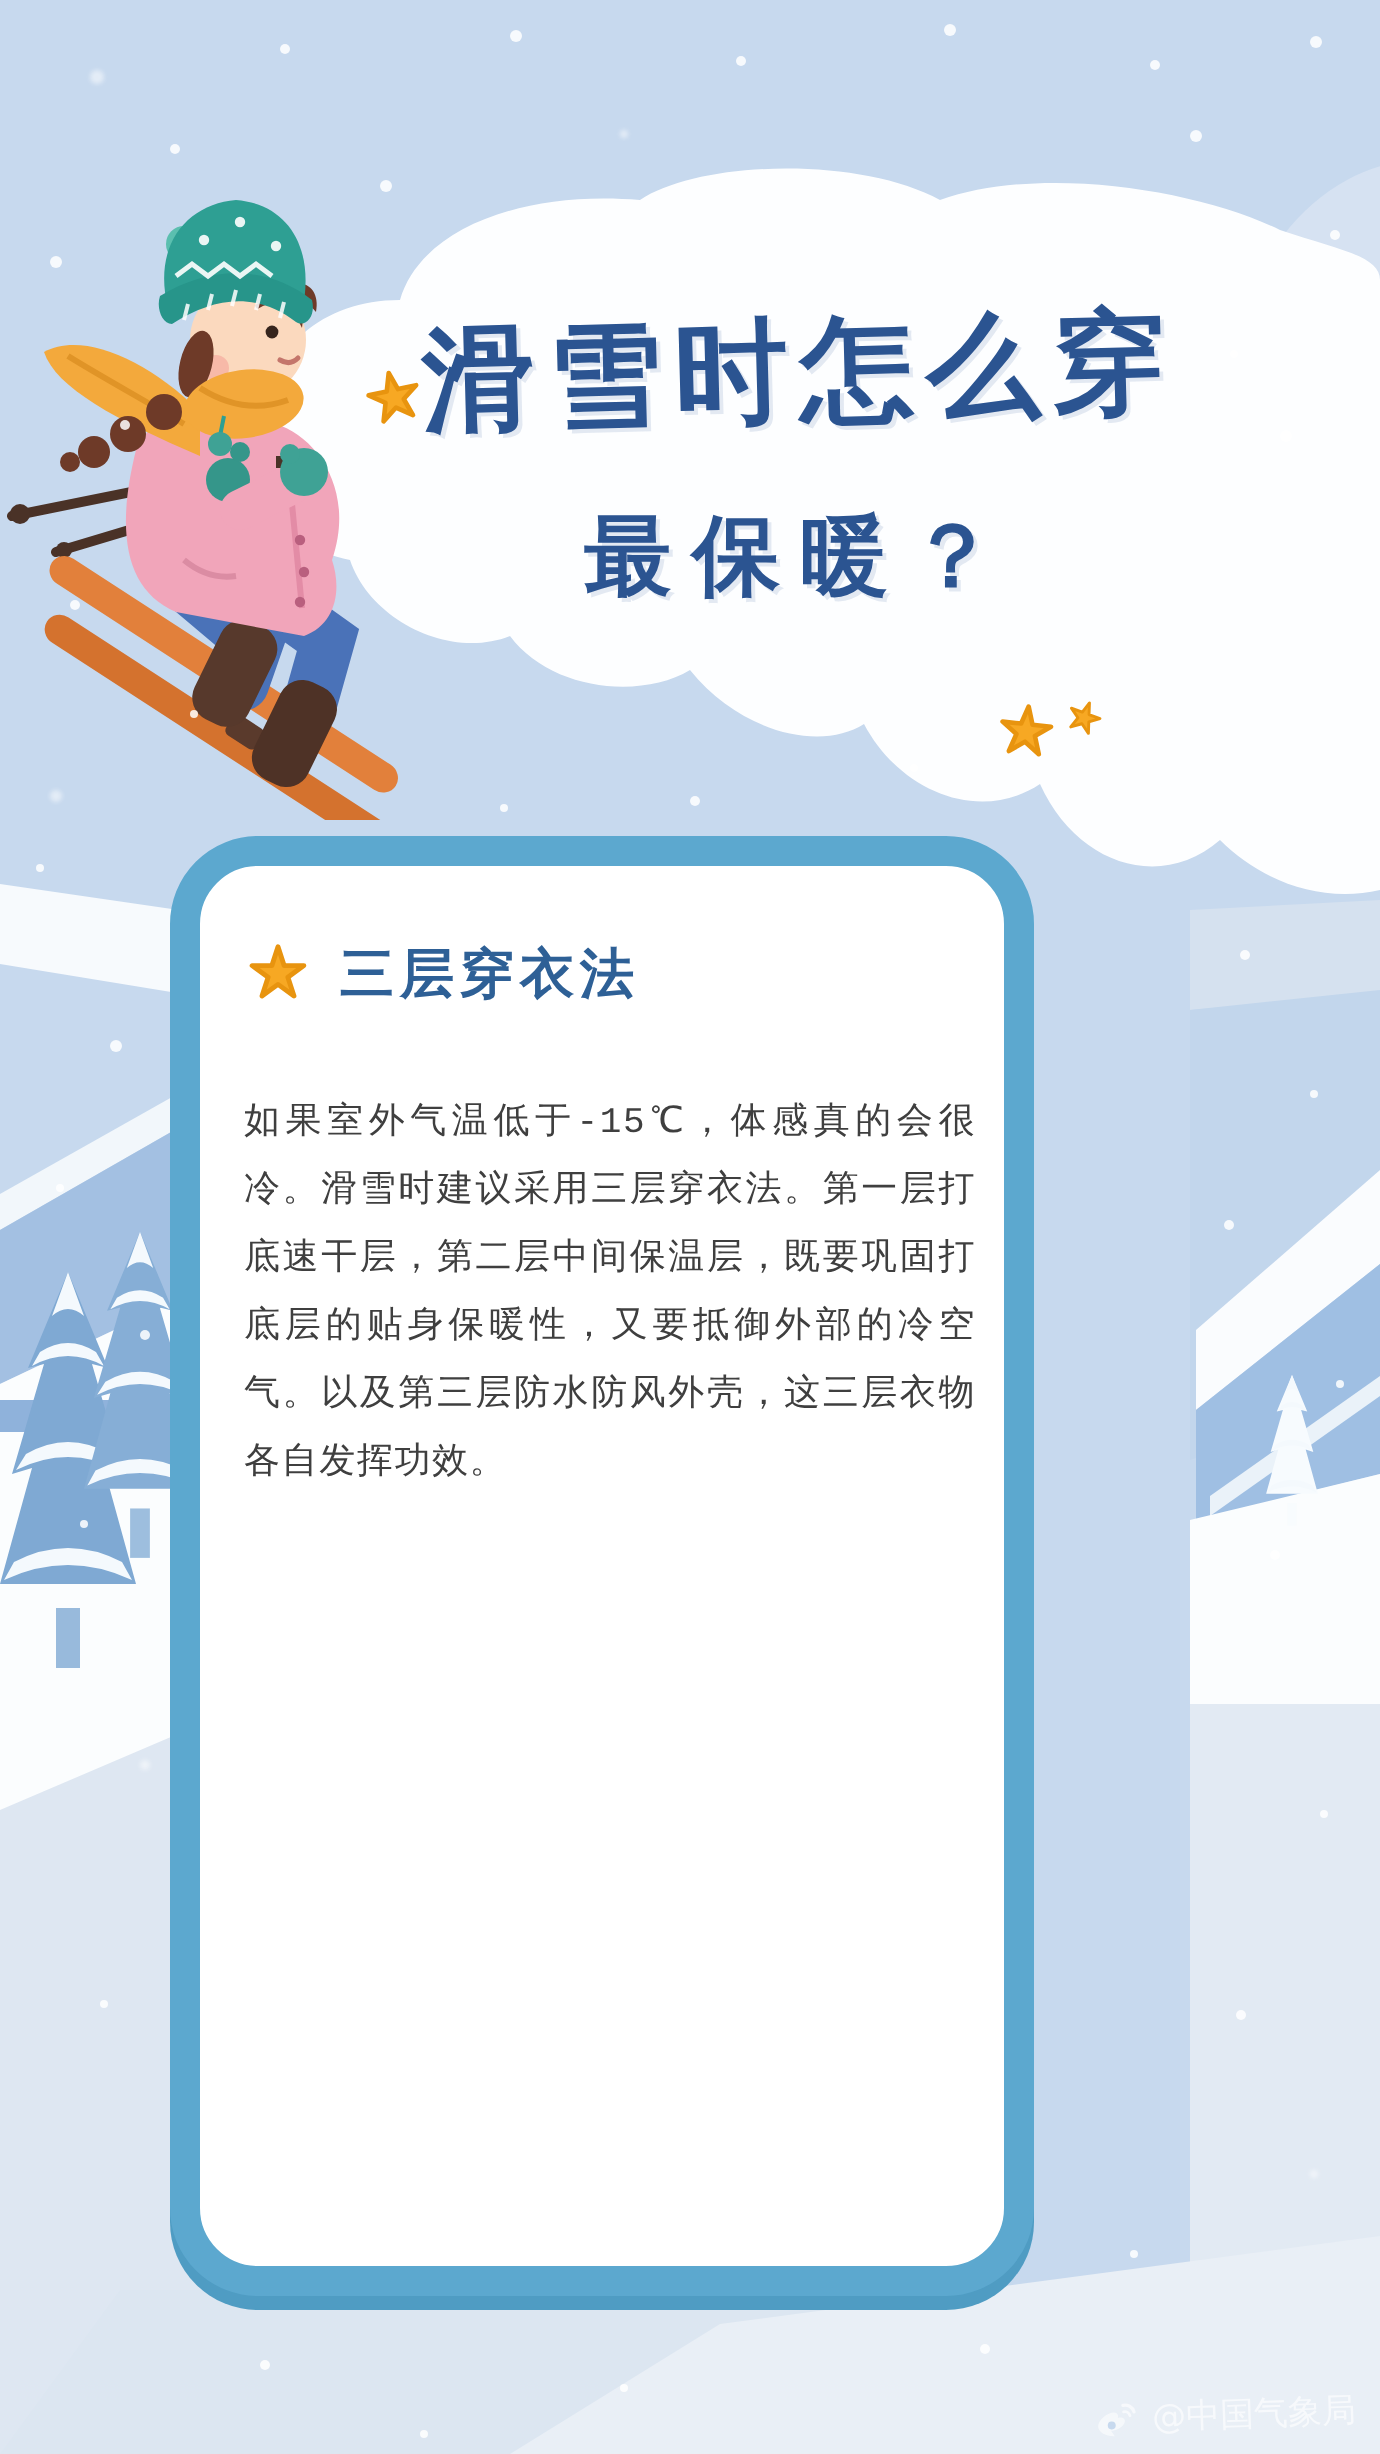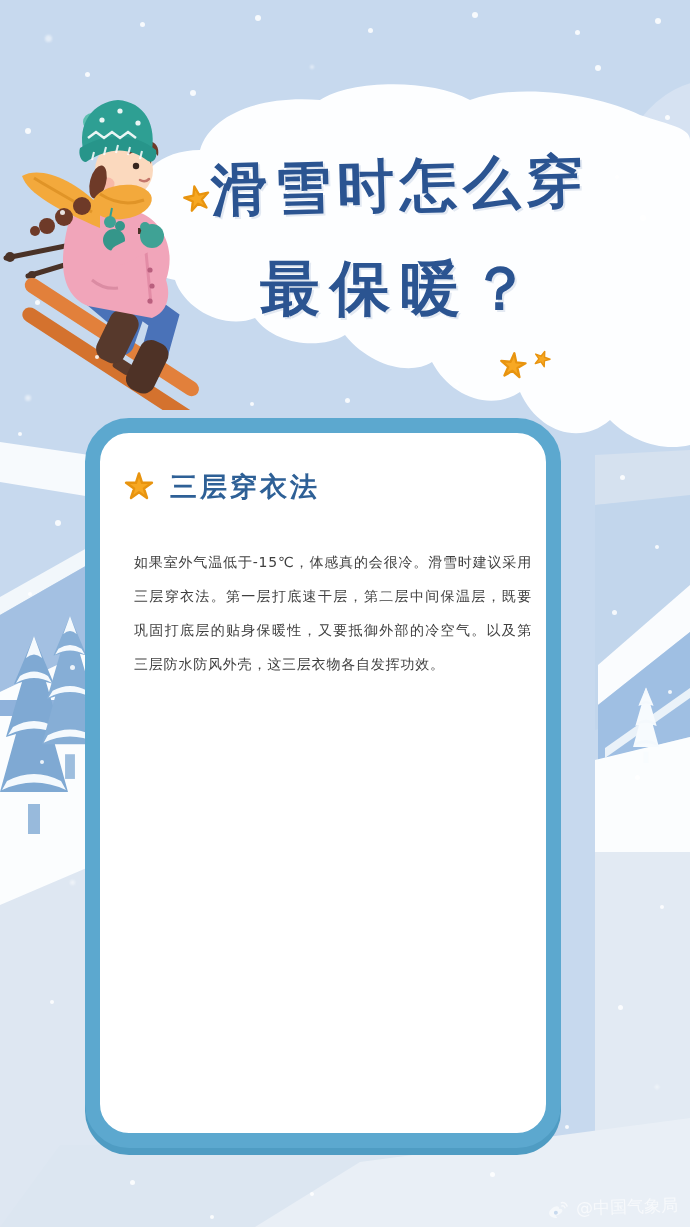--- a/index.html
+++ b/index.html
@@ -9,32 +9,32 @@
   .abs{position:absolute;}
   .layer{position:absolute;left:0;top:0;width:690px;height:1227px;pointer-events:none;}
   .dot{position:absolute;background:#fff;border-radius:50%;opacity:.85;}
   .dot.blur{opacity:.5;filter:blur(1px);}
   .cloud-svg{position:absolute;left:0;top:0;width:690px;height:1227px;pointer-events:none;}
   .star{position:absolute;}
   .title{position:absolute;left:150px;top:148px;width:500px;text-align:center;
          color:var(--title_text,#2B5491);font-weight:bold;}
   .title .l1{font-size:57px;letter-spacing:6px;display:block;transform:rotate(-1.5deg);
              text-shadow:2px 2px 0 rgba(43,84,145,.12);}
-  .title .l2{font-size:60px;letter-spacing:10px;display:block;margin-top:24px;
+  .title .l2{font-size:44px;letter-spacing:10px;display:block;margin-top:24px;
              text-shadow:2px 2px 0 rgba(43,84,145,.12);}
-  .card{position:absolute;left:85px;top:418px;width:476px;height:730px;box-sizing:border-box;
+  .card{position:absolute;left:85px;top:418px;width:432px;height:730px;box-sizing:border-box;
         background:var(--card_bg,#fff);border:15px solid var(--card_border,#5CA8CF);
         border-radius:44px;box-shadow:0 7px 0 var(--card_border_shadow,#4F9CC3);
         padding:36px 14px 0 22px;}
   .section-head{display:flex;align-items:center;gap:14px;margin:0 0 40px 0;}
   .section-head h2{margin:0;font-size:27px;letter-spacing:3px;
                    color:var(--heading_text,#2E6096);font-weight:bold;}
   .inline-star{width:34px;height:34px;flex:0 0 34px;}
-  .card p{margin:0 0 22px 12px;font-size:14px;line-height:34px;letter-spacing:.8px;
-          color:var(--body_text,#3F3F3F);text-align:justify;}
+  .card p{margin:0 0 22px 0;font-size:18px;line-height:34px;letter-spacing:.8px;
+          color:var(--body_text,#3F3F3F);text-align:justify;font-family:Liberation Mono, monospace;}
   .card p + p{margin-top:2px;}
   .watermark{position:absolute;right:12px;bottom:8px;display:flex;align-items:center;gap:6px;
              color:rgba(255,255,255,.62);font-size:17px;transform:rotate(-2deg);}
   .watermark svg{width:24px;height:20px;}
   svg{display:block;}
 </style>
 </head>
 <body>
 
 <div class="poster">

